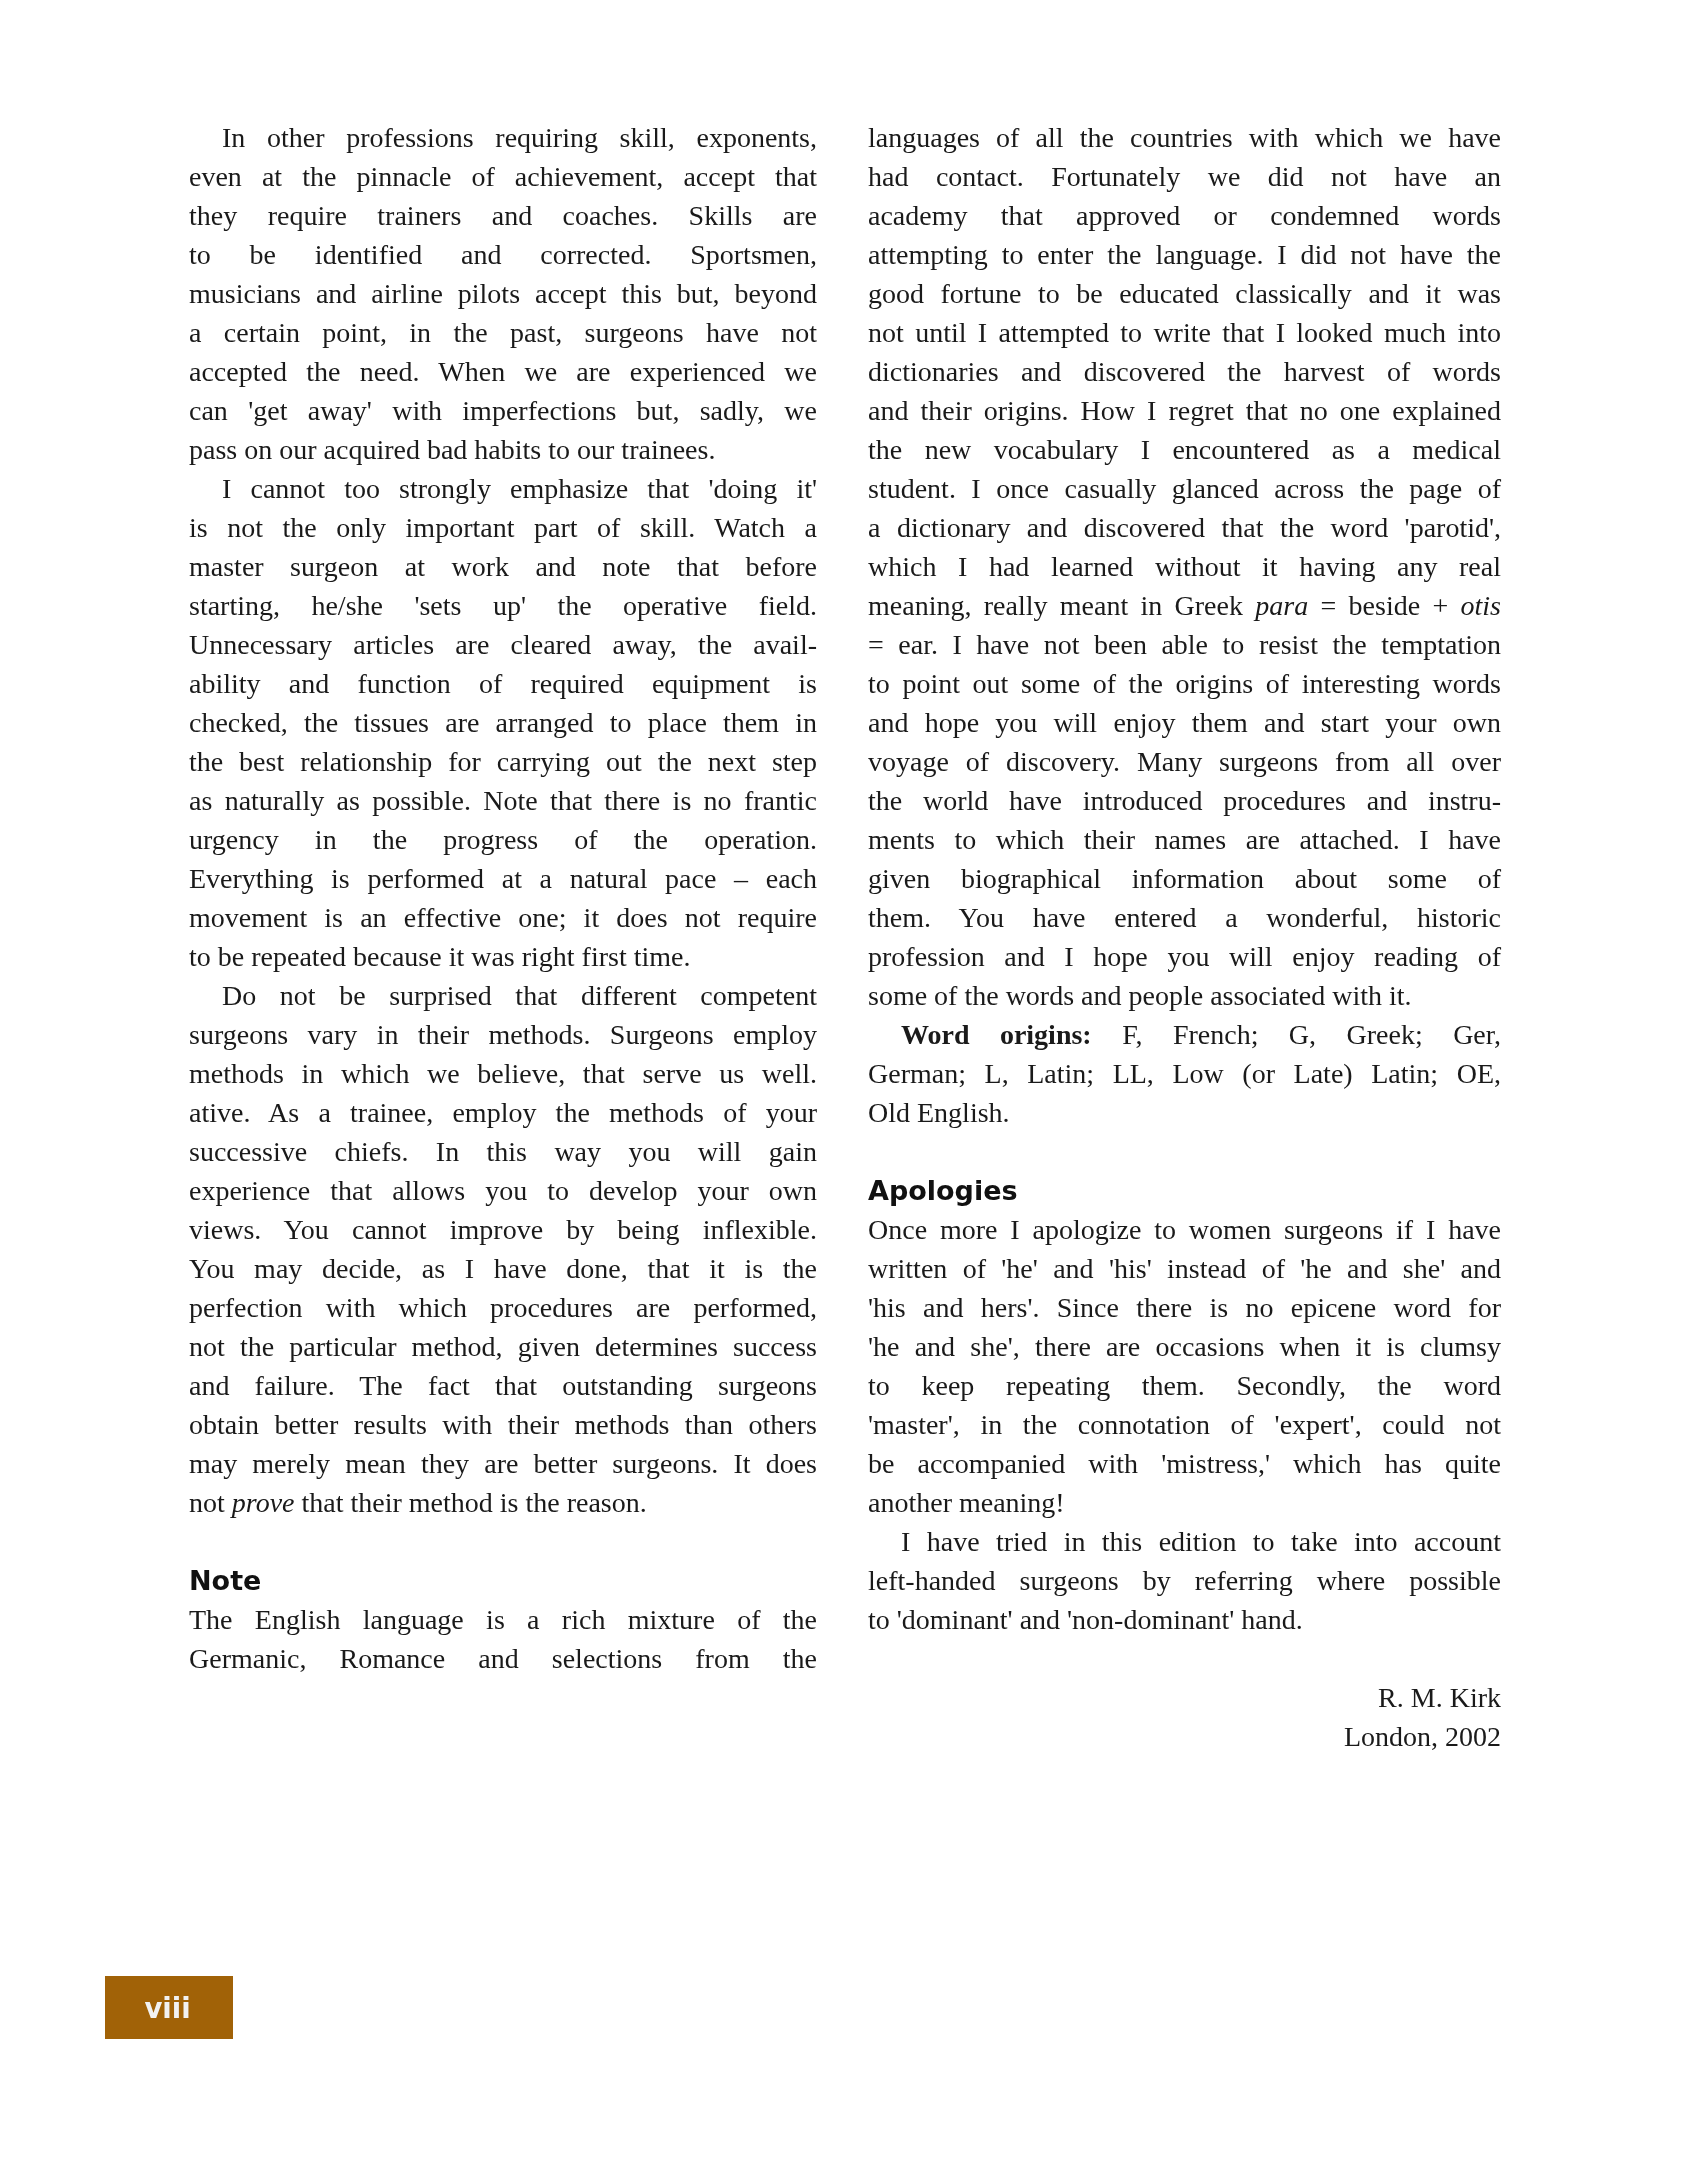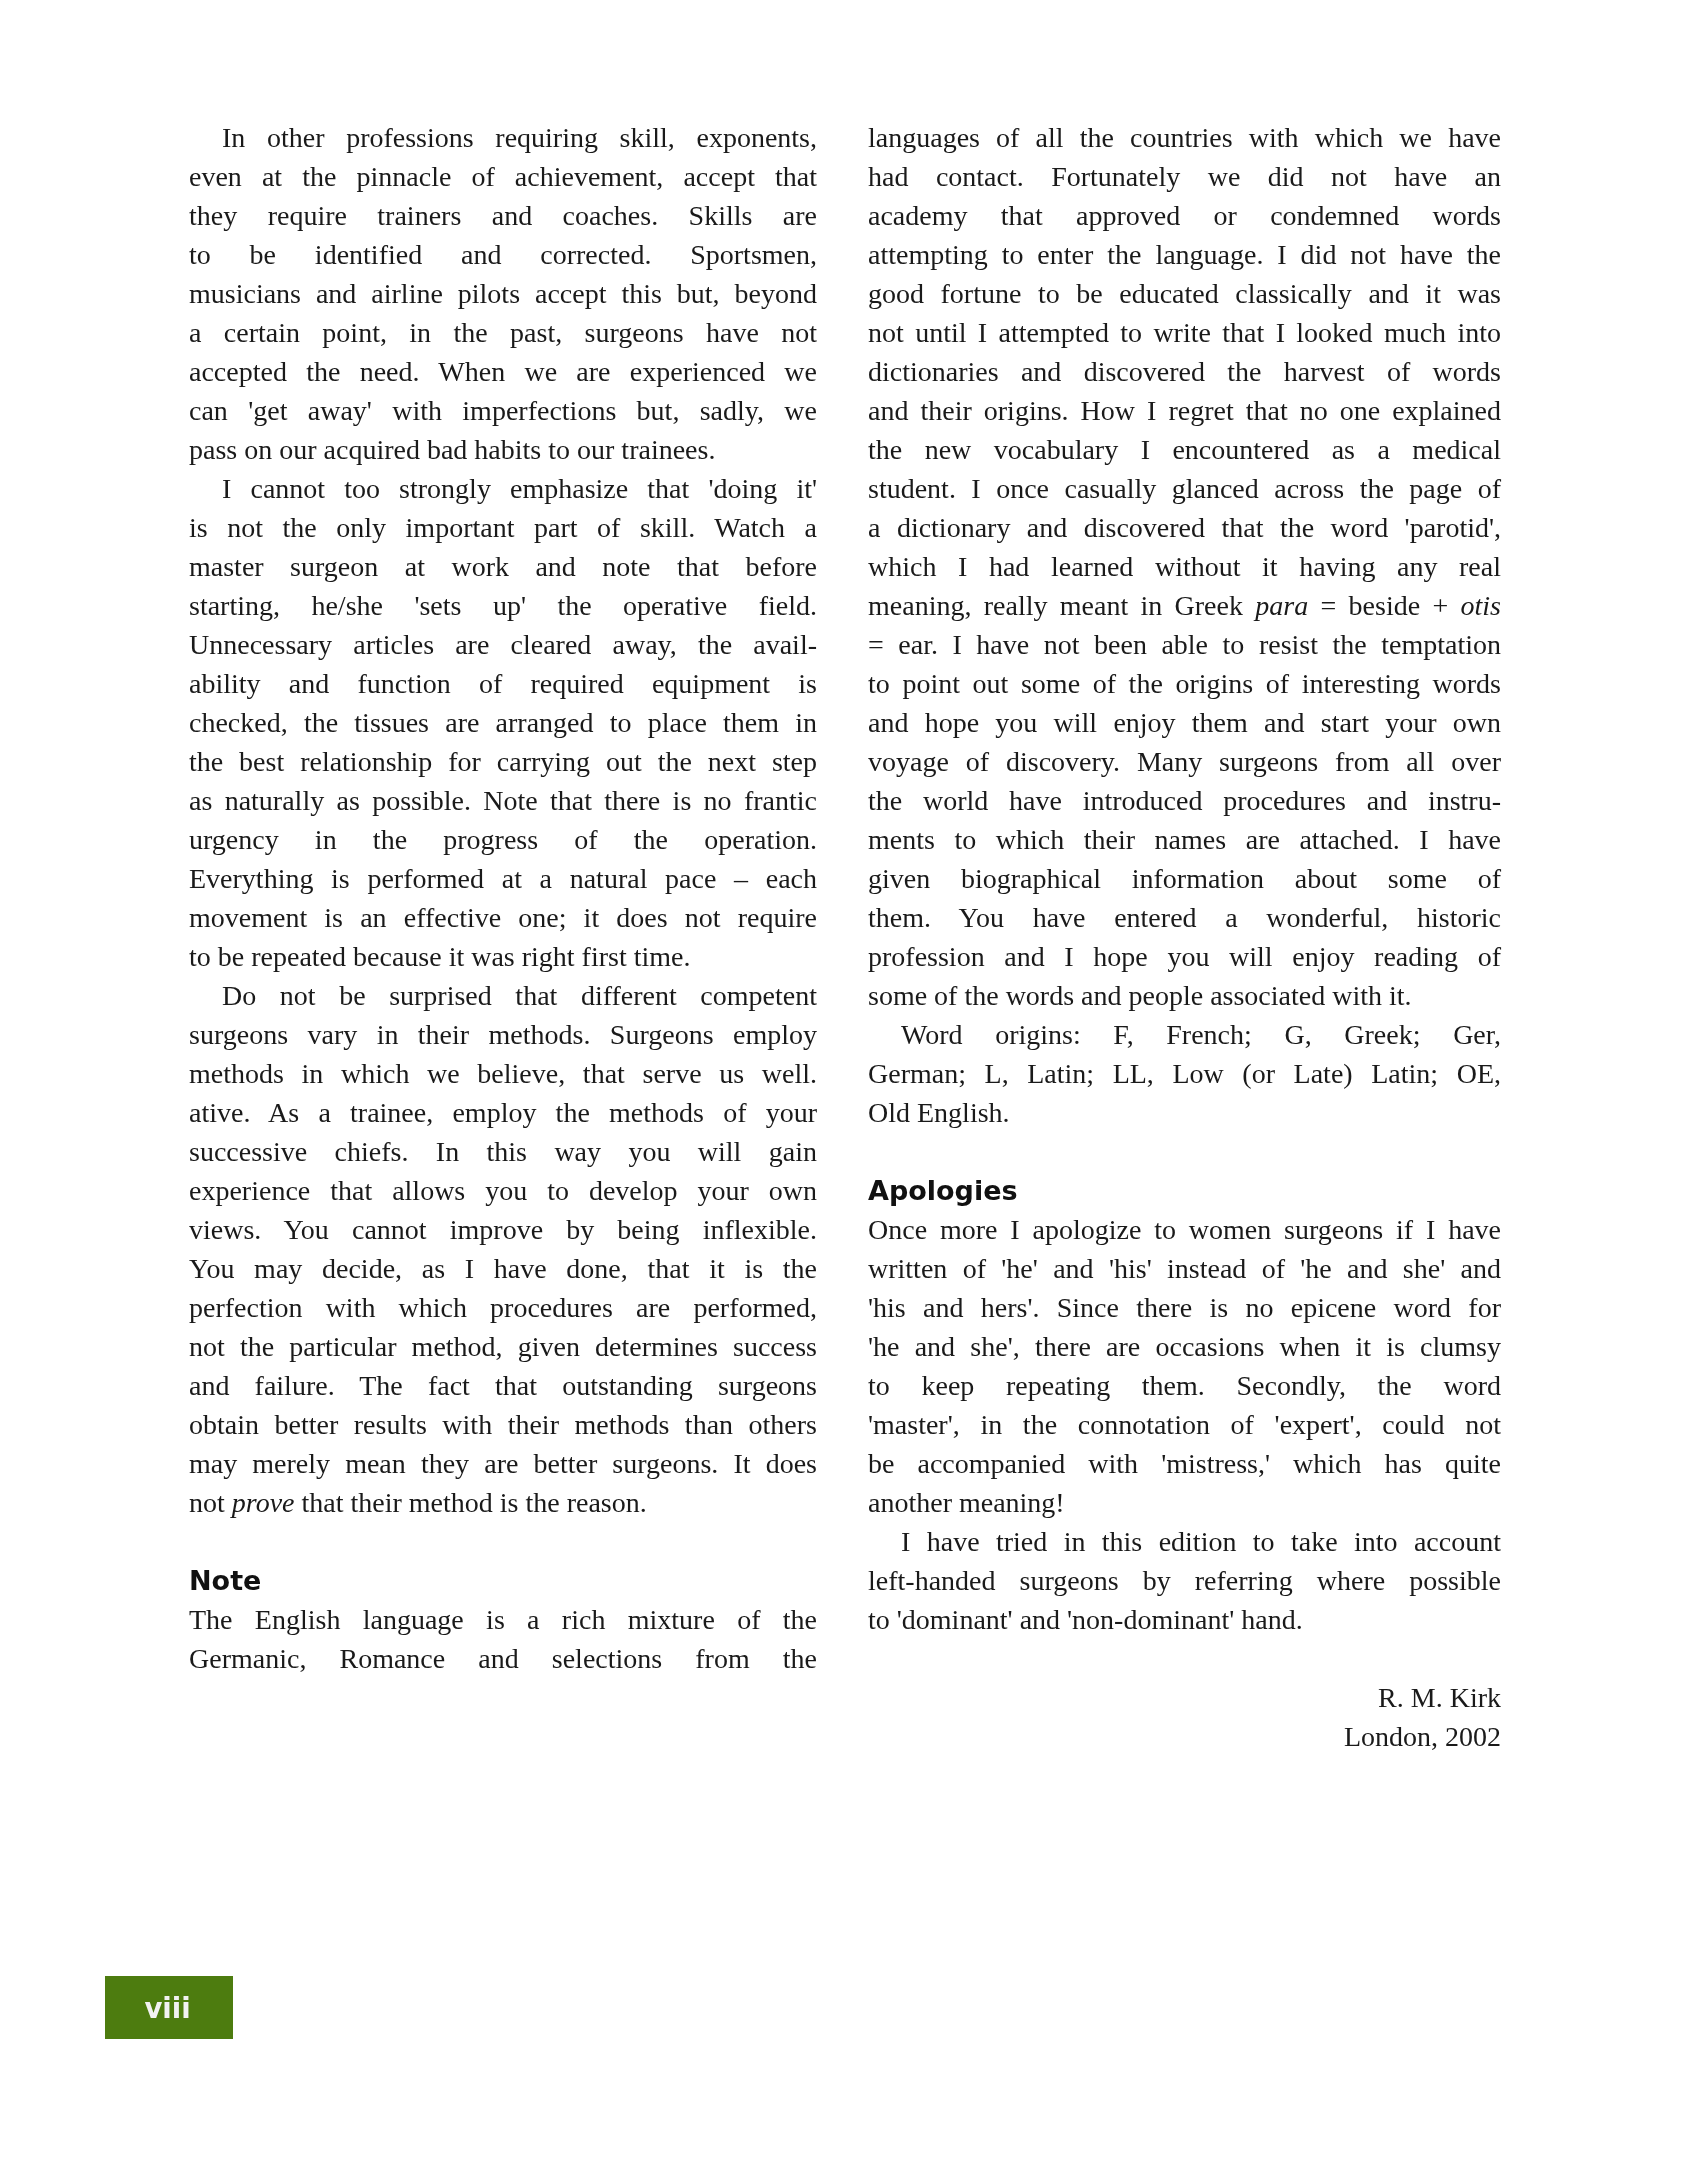--- a/index.html
+++ b/index.html
@@ -26,26 +26,26 @@
   .heading {
     display: block;
     height: 39px;
     line-height: 39px;
     font-family: "DejaVu Sans", "Liberation Sans", sans-serif;
     font-weight: bold;
     font-size: 27px;
     color: #111;
   }
   .gap { display: block; height: 39px; }
-  .bold-lead { font-weight: normal; }
+  .bold-lead { font-weight: bold; }
   .signature { display: block; height: 39px; line-height: 39px; text-align: right;
     font-family: "Liberation Serif", serif; font-size: 28px; color: #1a1a1a; }
   .folio {
     position: absolute; left: 105px; top: 1976px; width: 128px; height: 63px;
-    background: #4d7c0f;
+    background: #a16207;
     display: flex; align-items: center; justify-content: center;
   }
   .folio span {
     font-family: "DejaVu Sans", "Liberation Sans", sans-serif;
     font-weight: bold; font-size: 27.5px; color: #f2f2f2; margin-left: -2.9px;
   }
   i { font-style: italic; }
 </style>
 </head>
 <body>

